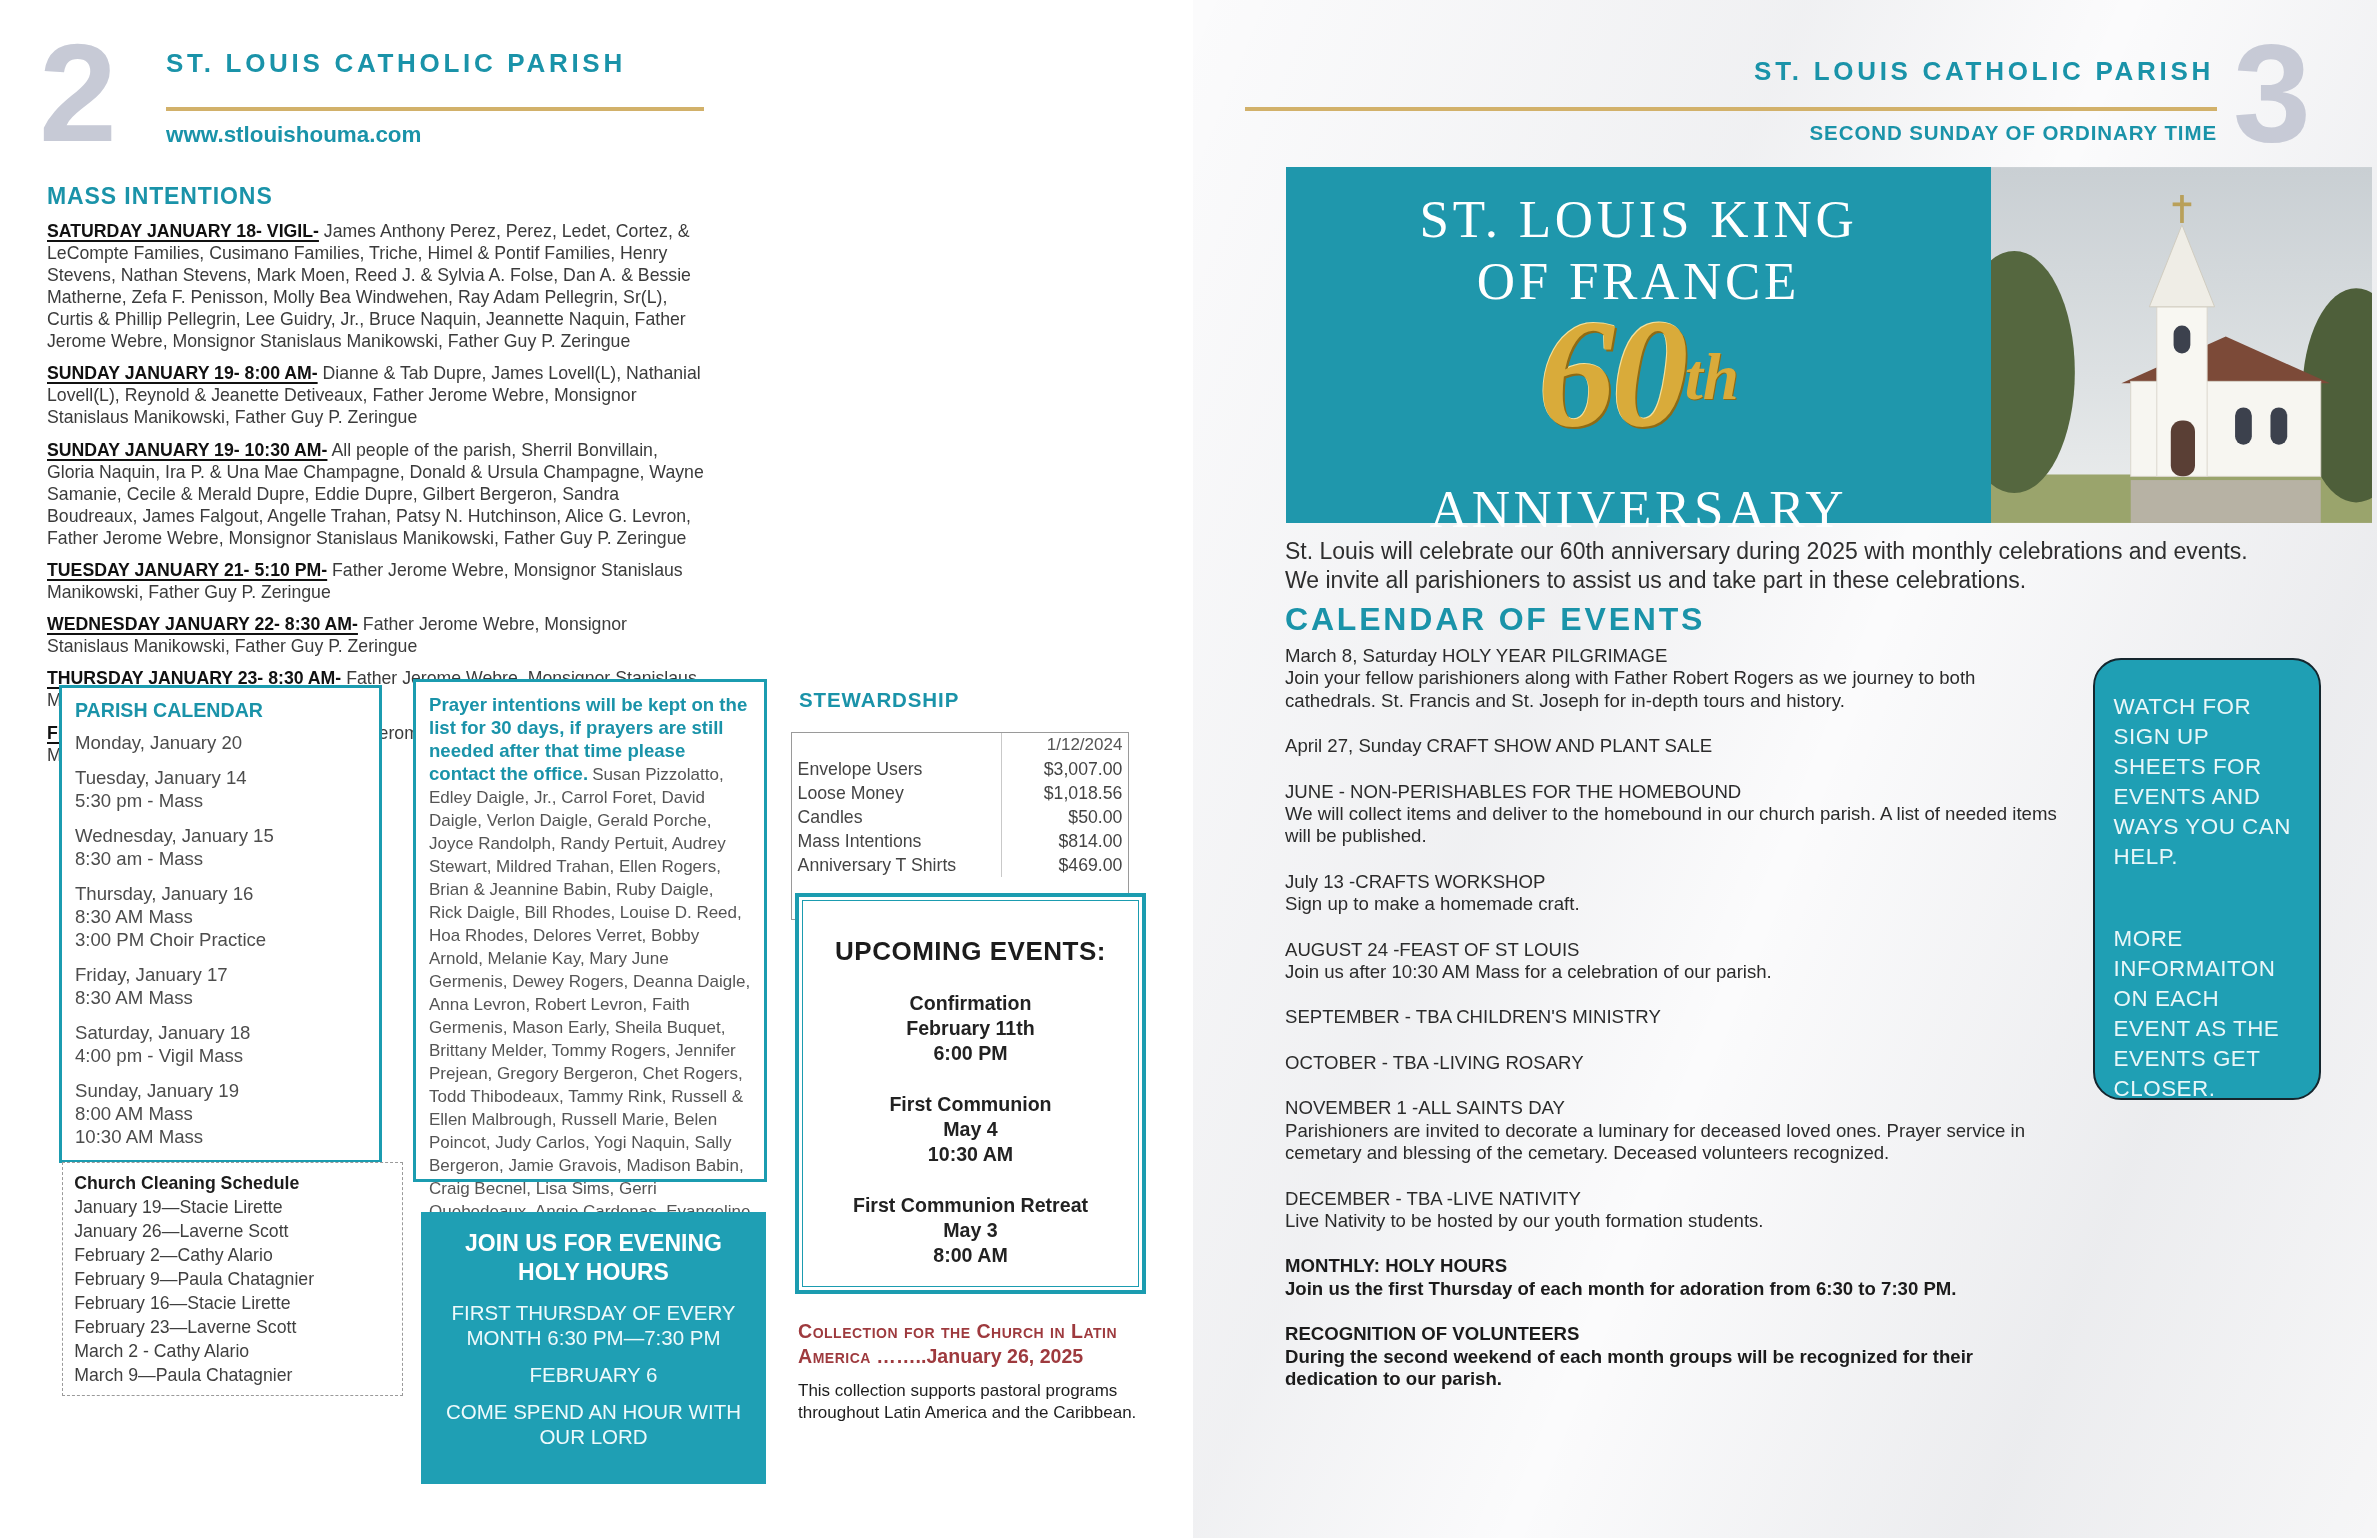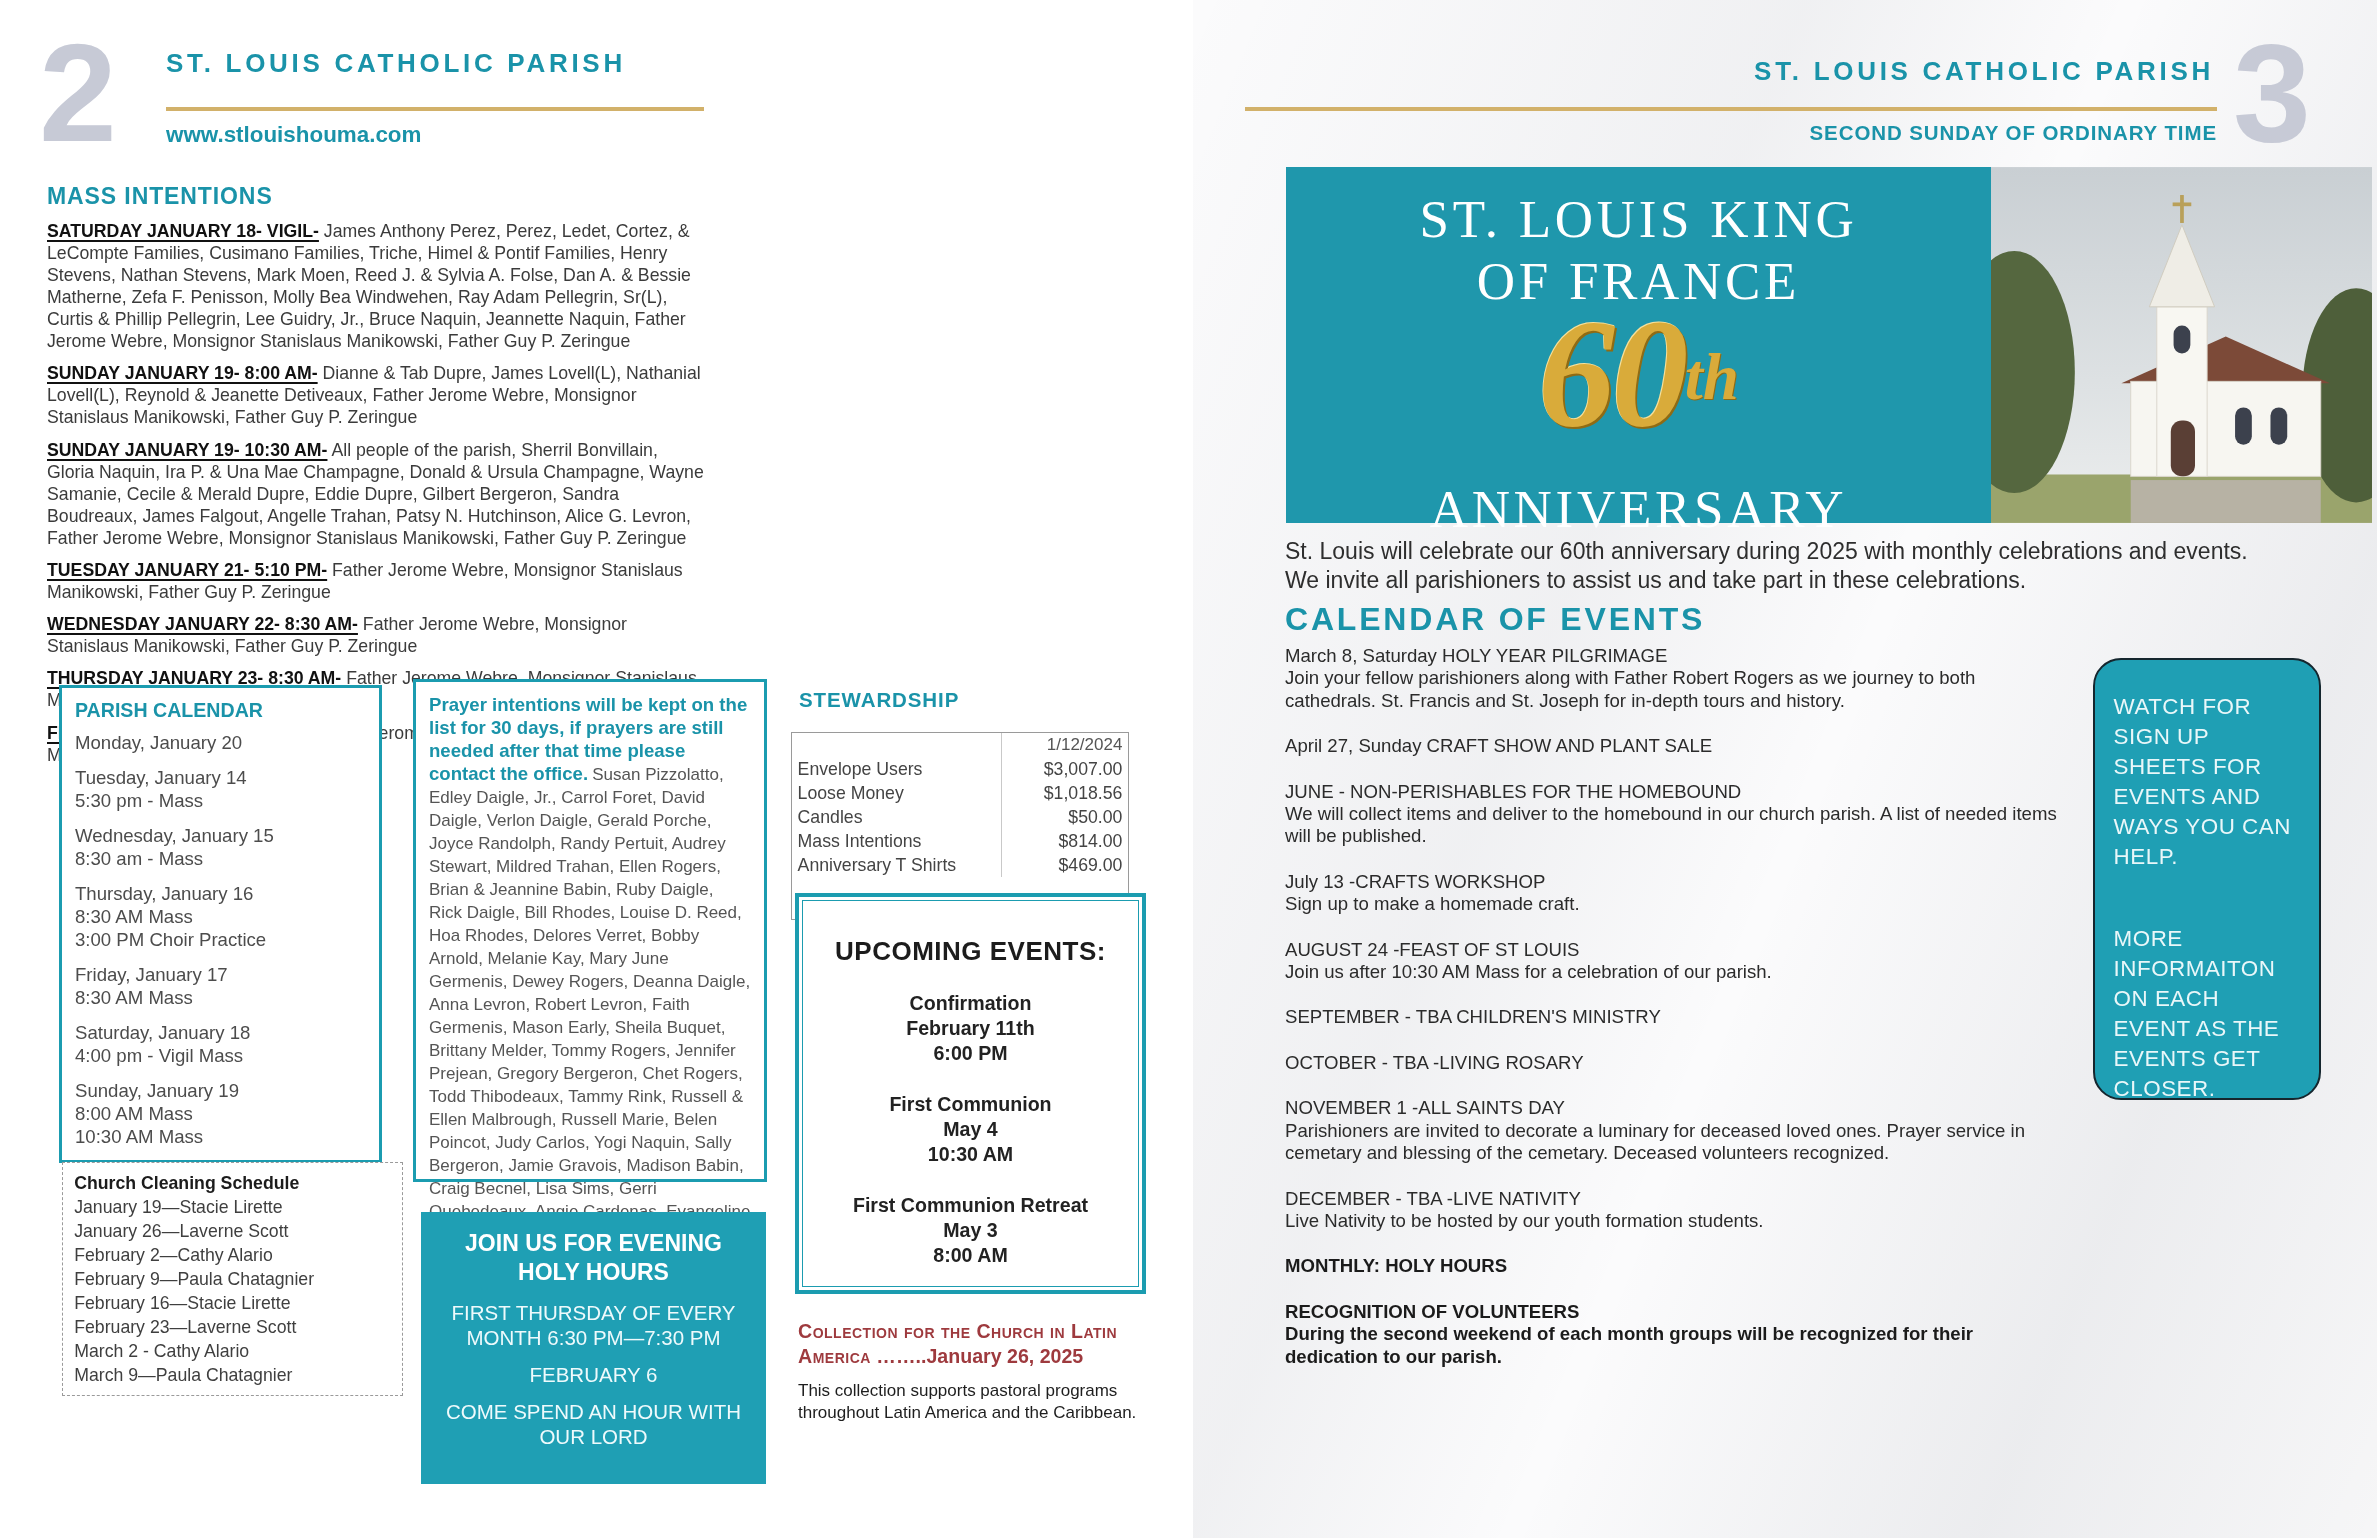--- a/index.html
+++ b/index.html
@@ -302,20 +302,21 @@
   <div class="ev">
     <div class="ev-title">NOVEMBER 1 -ALL SAINTS DAY</div>
     <div class="ev-body">Parishioners are invited to decorate a luminary for deceased loved ones.  Prayer service in cemetary and blessing of the cemetary. Deceased volunteers recognized.</div>
   </div>
   <div class="ev">
     <div class="ev-title">DECEMBER - TBA -LIVE NATIVITY</div>
     <div class="ev-body">Live Nativity to be hosted by our youth formation students.</div>
   </div>
   <div class="ev bold">
     <div class="ev-title">MONTHLY:  HOLY HOURS</div>
+    <div class="ev-body">Join us the first Thursday of each month for adoration from 6:30  to 7:30 PM.</div>
   </div>
   <div class="ev bold">
     <div class="ev-title">RECOGNITION OF VOLUNTEERS</div>
     <div class="ev-body">During the second weekend of each month groups will be recognized for their dedication to our parish.</div>
   </div>
 </div>
 
 <div class="abs watch-box">
   <div class="watch-para">WATCH FOR SIGN UP SHEETS FOR EVENTS AND WAYS YOU CAN HELP.</div>
   <div class="watch-para">MORE INFORMAITON ON EACH EVENT AS THE EVENTS GET CLOSER.</div>

